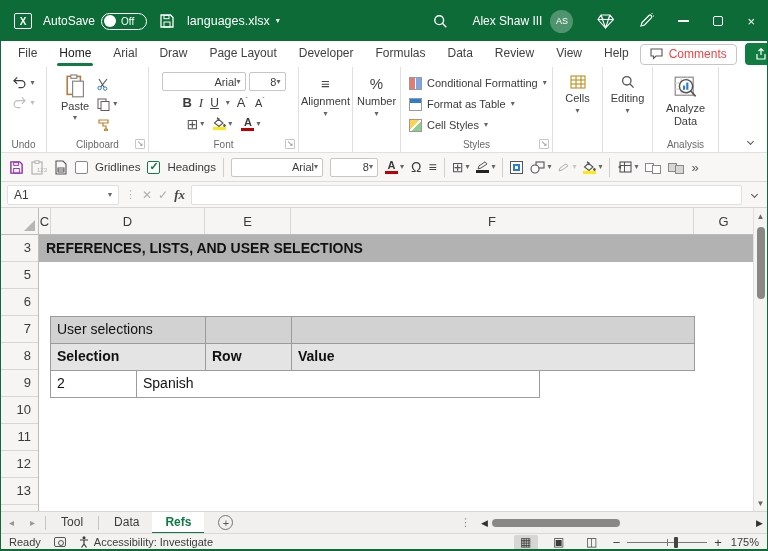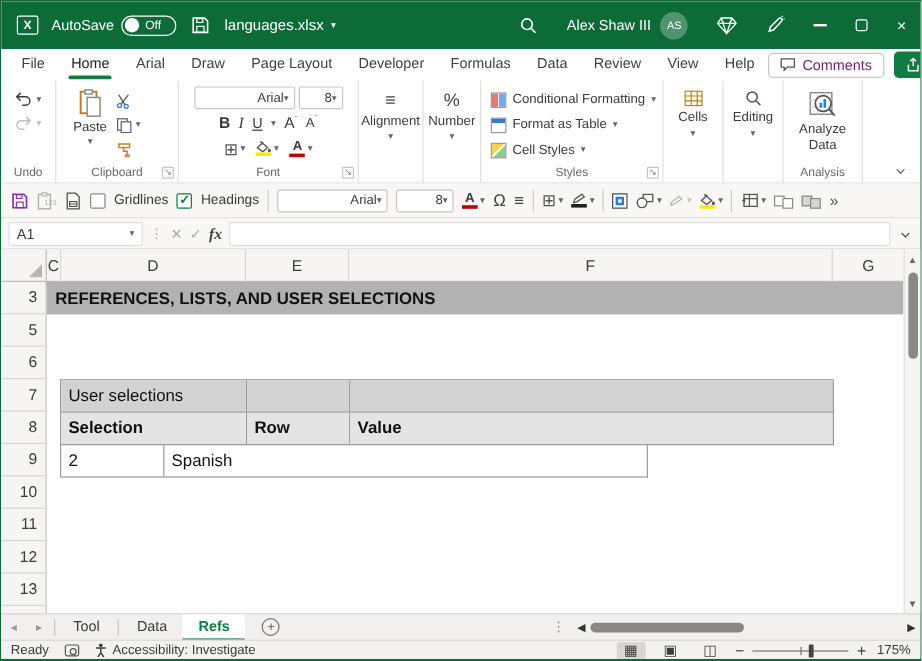--- a/index.html
+++ b/index.html
@@ -25,21 +25,21 @@
   .win-max{width:10px;height:10px;border:1.3px solid #fff;border-radius:2px}
   .win-close{font-size:13px;line-height:1}
   .dd{font-size:8px;color:#fff;line-height:1}
 
   
   .menubar{top:40px;height:26px;background:#fff;display:flex;align-items:center;font-size:12px;color:#404040;padding-left:6px}
   .rtab{padding:0 11px;height:26px;line-height:25px;position:relative;cursor:default;white-space:nowrap}
   .rtab.active{font-weight:normal;color:#202020}
   .rtab.active::after{content:"";position:absolute;left:9px;right:9px;bottom:1px;height:3px;background:#107C41;border-radius:2px}
   .mb-right{margin-left:auto;display:flex;align-items:center;gap:8px;padding-right:10px}
-  .comments-btn{display:flex;align-items:center;gap:6px;border:1px solid #c8c6c4;border-radius:4px;height:21px;padding:0 9px;background:#fff;font-size:12px;color:#701a75}
+  .comments-btn{display:flex;align-items:center;gap:6px;border:1px solid #c8c6c4;border-radius:4px;height:21px;padding:0 9px;background:#fff;font-size:12px;color:#ef4444}
   .share-btn{display:flex;align-items:center;gap:6px;border-radius:4px;height:22px;padding:0 10px;background:#107C41;color:#fff;font-size:12px}
 
   
   .ribbon{top:66px;height:86px;background:#fff;border-bottom:1px solid #e1dfdd;display:flex;font-size:11px;color:#3b3b3b}
   .group{position:relative;border-right:1px solid #e1dfdd;height:100%;padding-top:4px}
   .glabel{position:absolute;bottom:2px;left:0;right:0;text-align:center;font-size:10px;color:#696969}
   .launcher{position:absolute;bottom:3px;right:3px;font-size:8px;color:#8a8886;border:1px solid #c8c6c4;width:10px;height:10px;line-height:8px;text-align:center;border-radius:1px}
   .chev{display:inline-block;width:5px;height:5px;border-right:1.4px solid #555;border-bottom:1.4px solid #555;transform:rotate(45deg)}
   .arr{font-size:8px;color:#666;line-height:1}
   .g-undo{width:46px;display:flex;flex-direction:column;align-items:center;gap:7px;padding-top:9px}

